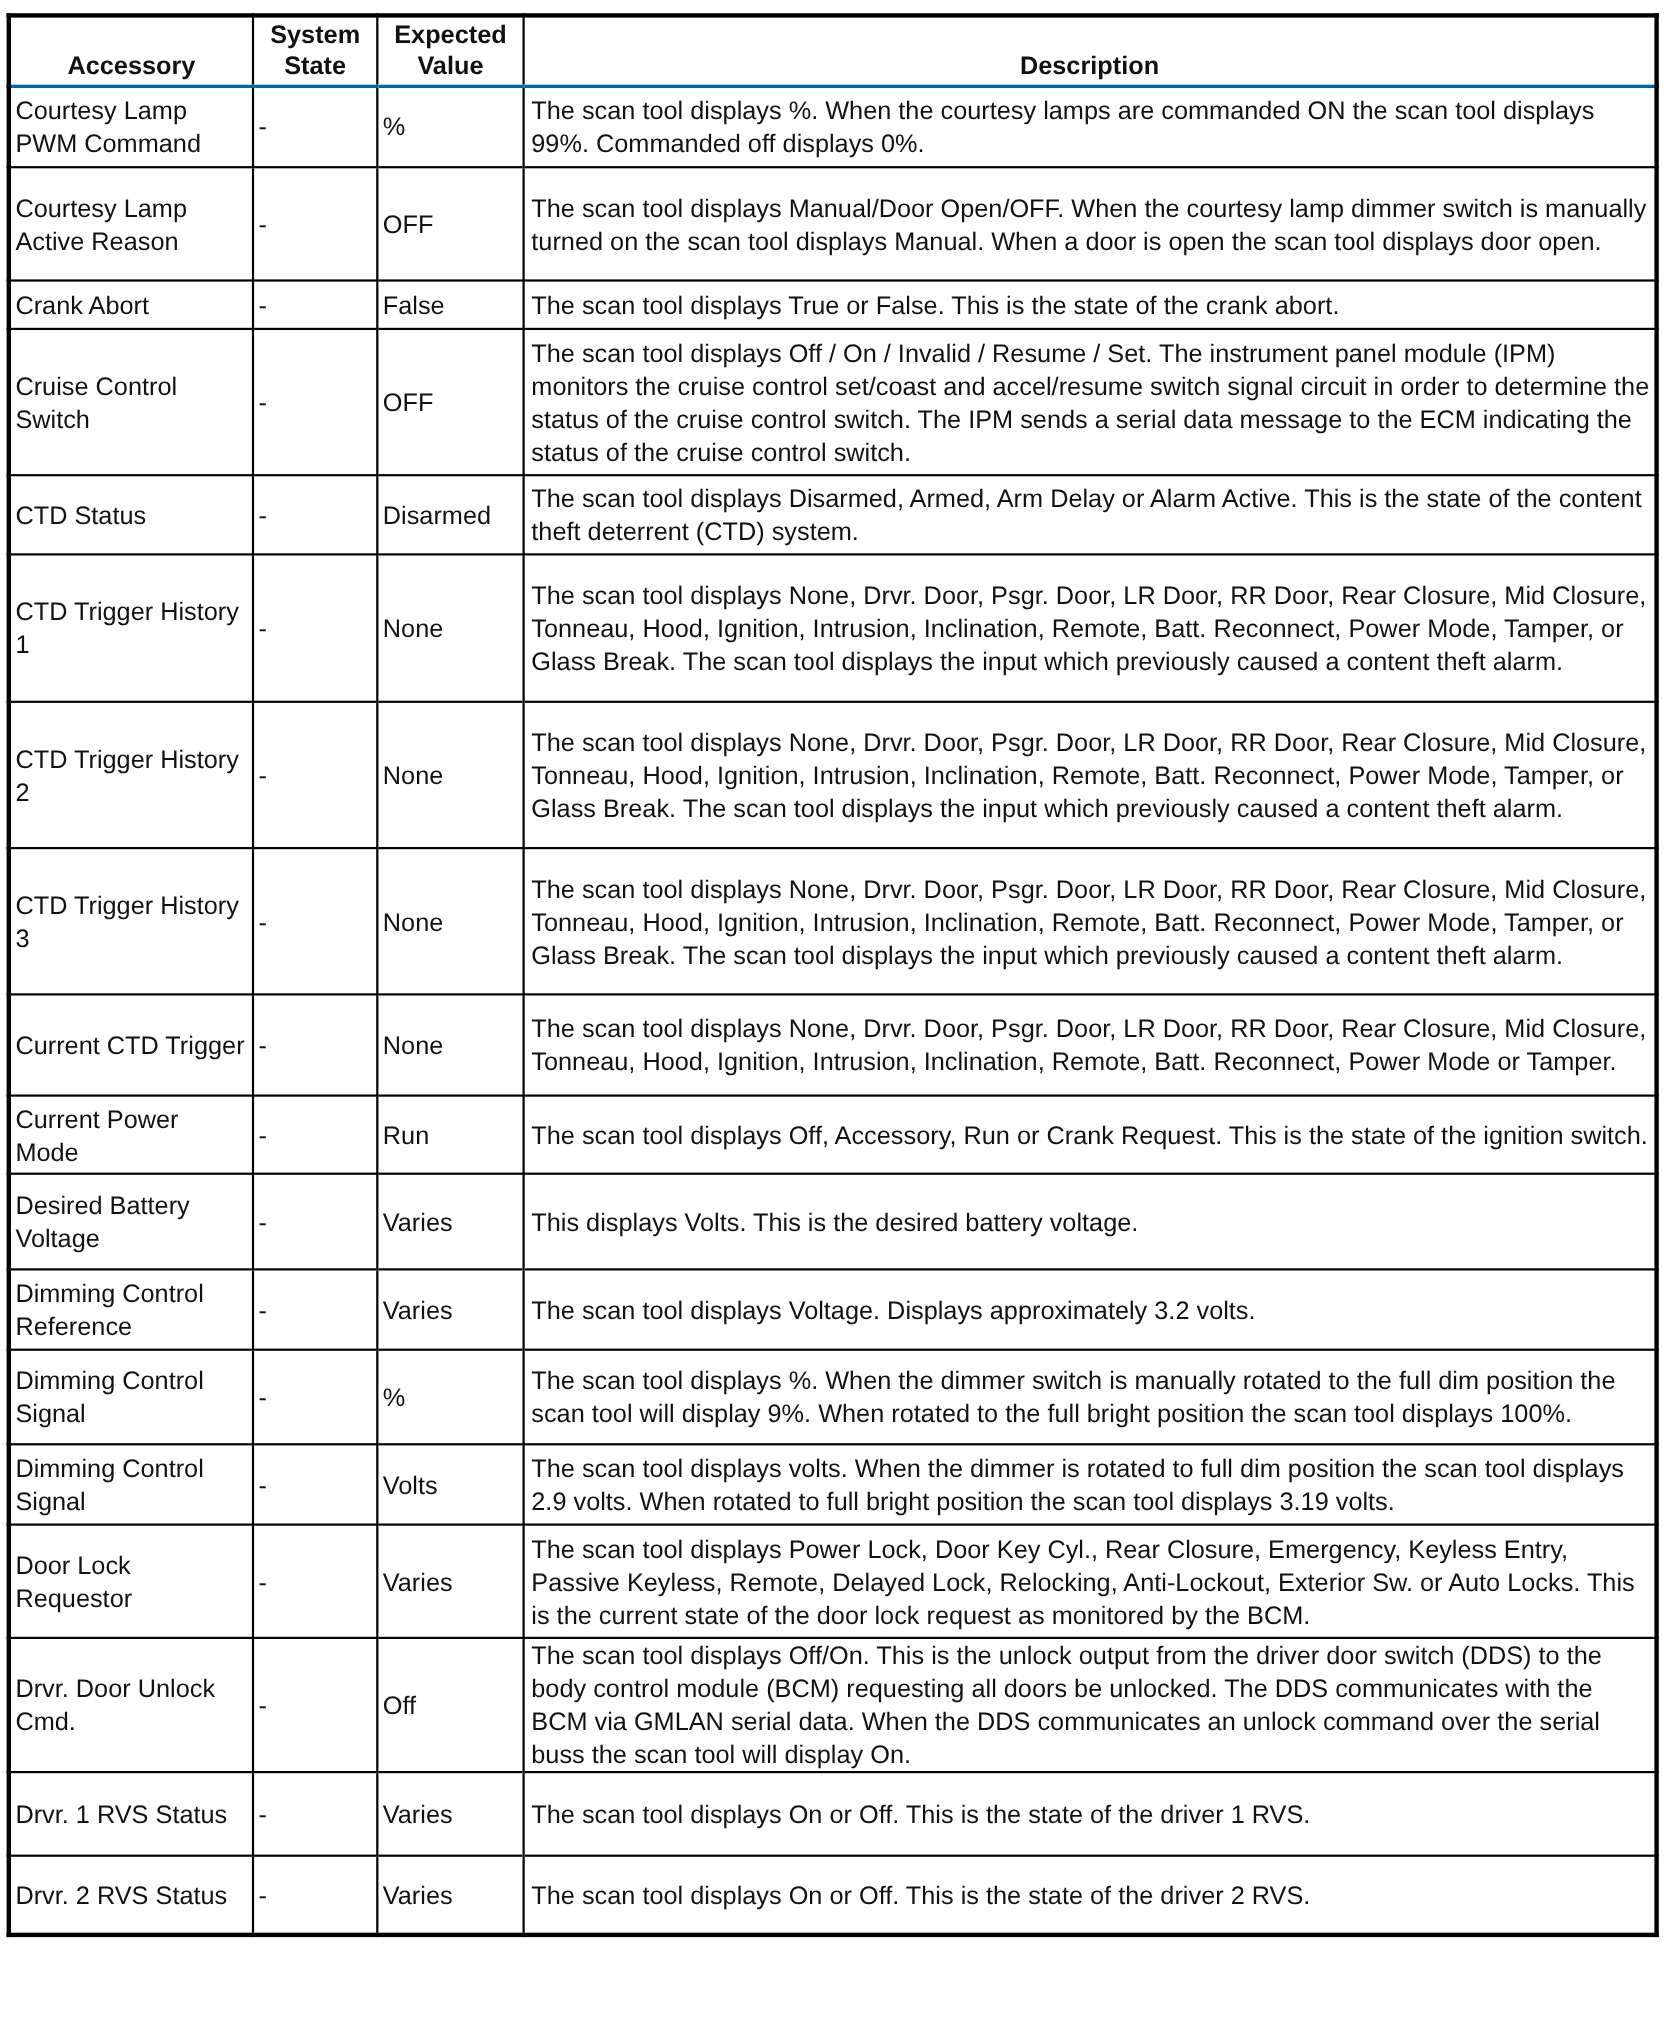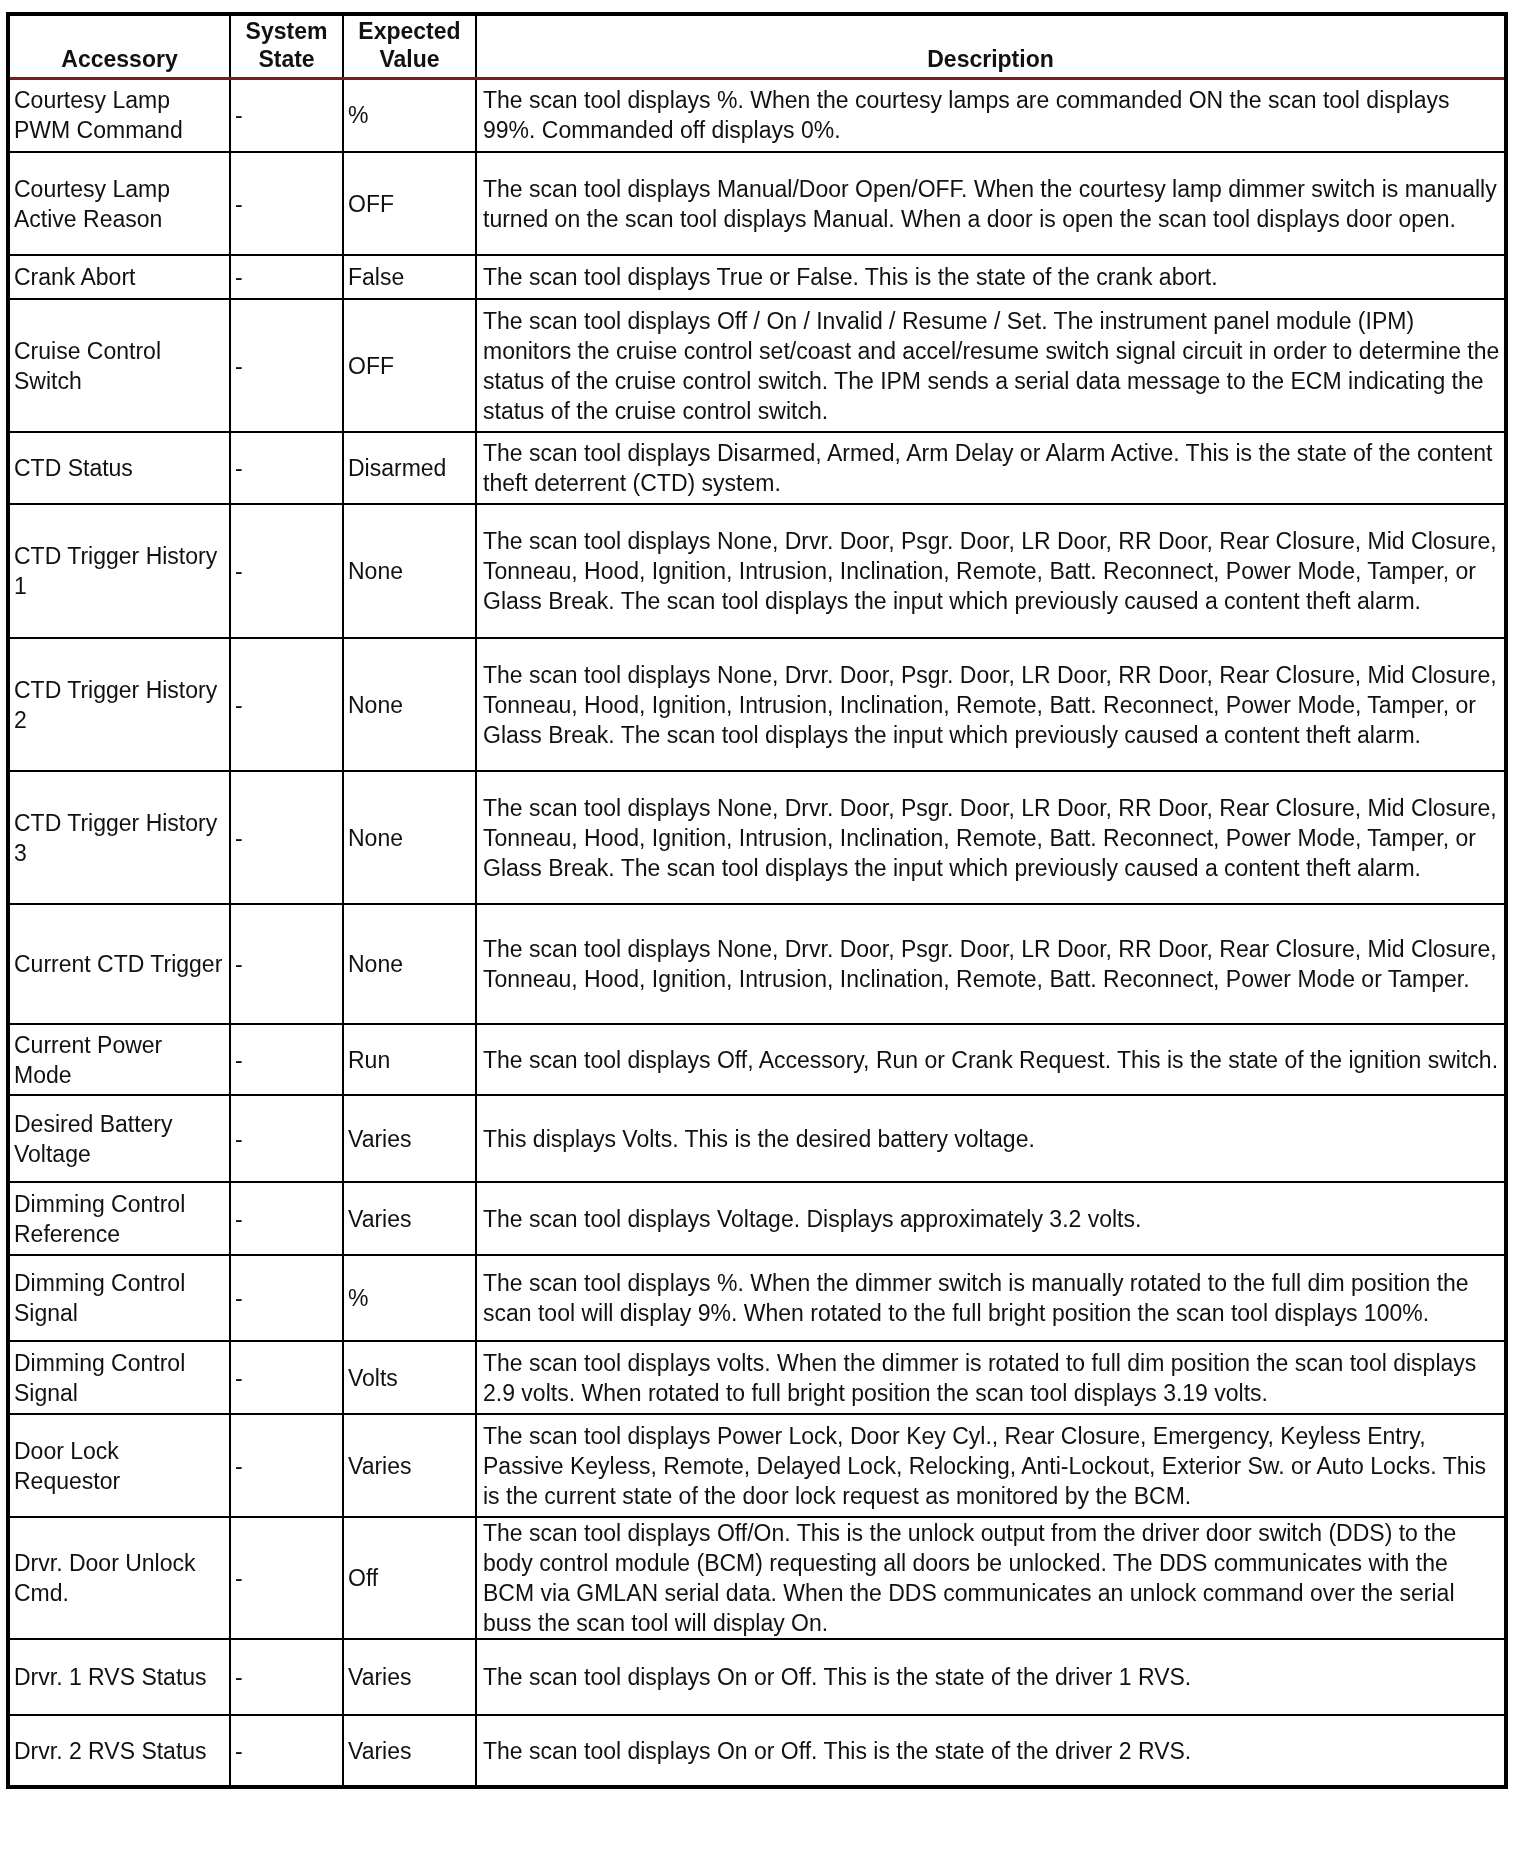--- a/index.html
+++ b/index.html
@@ -26,21 +26,21 @@
       text-align: left;
       overflow: hidden;
     }
     table.params tr.row-thin td { border-bottom-width: 1px; }
     table.params th {
       font-weight: bold;
       text-align: center;
       vertical-align: bottom;
       padding-bottom: 4px;
       line-height: 28px;
-      border-bottom: 3px solid #7f1d1d;
+      border-bottom: 3px solid #0369a1;
     }
     table.params td.desc { padding-left: 6px; padding-right: 4px; }
   </style>
 </head>
 <body>
 
 <div class="sheet">
   <table class="params">
     <colgroup>
       <col class="c1">
@@ -98,21 +98,21 @@
         <td>-</td>
         <td>None</td>
         <td class="desc">The scan tool displays None, Drvr. Door, Psgr. Door, LR Door, RR Door, Rear Closure, Mid Closure, Tonneau, Hood, Ignition, Intrusion, Inclination, Remote, Batt. Reconnect, Power Mode, Tamper, or Glass Break. The scan tool displays the input which previously caused a content theft alarm.</td>
       </tr>
       <tr style="height:133px">
         <td>CTD Trigger History 3</td>
         <td>-</td>
         <td>None</td>
         <td class="desc">The scan tool displays None, Drvr. Door, Psgr. Door, LR Door, RR Door, Rear Closure, Mid Closure, Tonneau, Hood, Ignition, Intrusion, Inclination, Remote, Batt. Reconnect, Power Mode, Tamper, or Glass Break. The scan tool displays the input which previously caused a content theft alarm.</td>
       </tr>
-      <tr style="height:120px">
+      <tr style="height:92px">
         <td>Current CTD Trigger</td>
         <td>-</td>
         <td>None</td>
         <td class="desc">The scan tool displays None, Drvr. Door, Psgr. Door, LR Door, RR Door, Rear Closure, Mid Closure, Tonneau, Hood, Ignition, Intrusion, Inclination, Remote, Batt. Reconnect, Power Mode or Tamper.</td>
       </tr>
       <tr style="height:71px">
         <td>Current Power Mode</td>
         <td>-</td>
         <td>Run</td>
         <td class="desc">The scan tool displays Off, Accessory, Run or Crank Request. This is the state of the ignition switch.</td>

